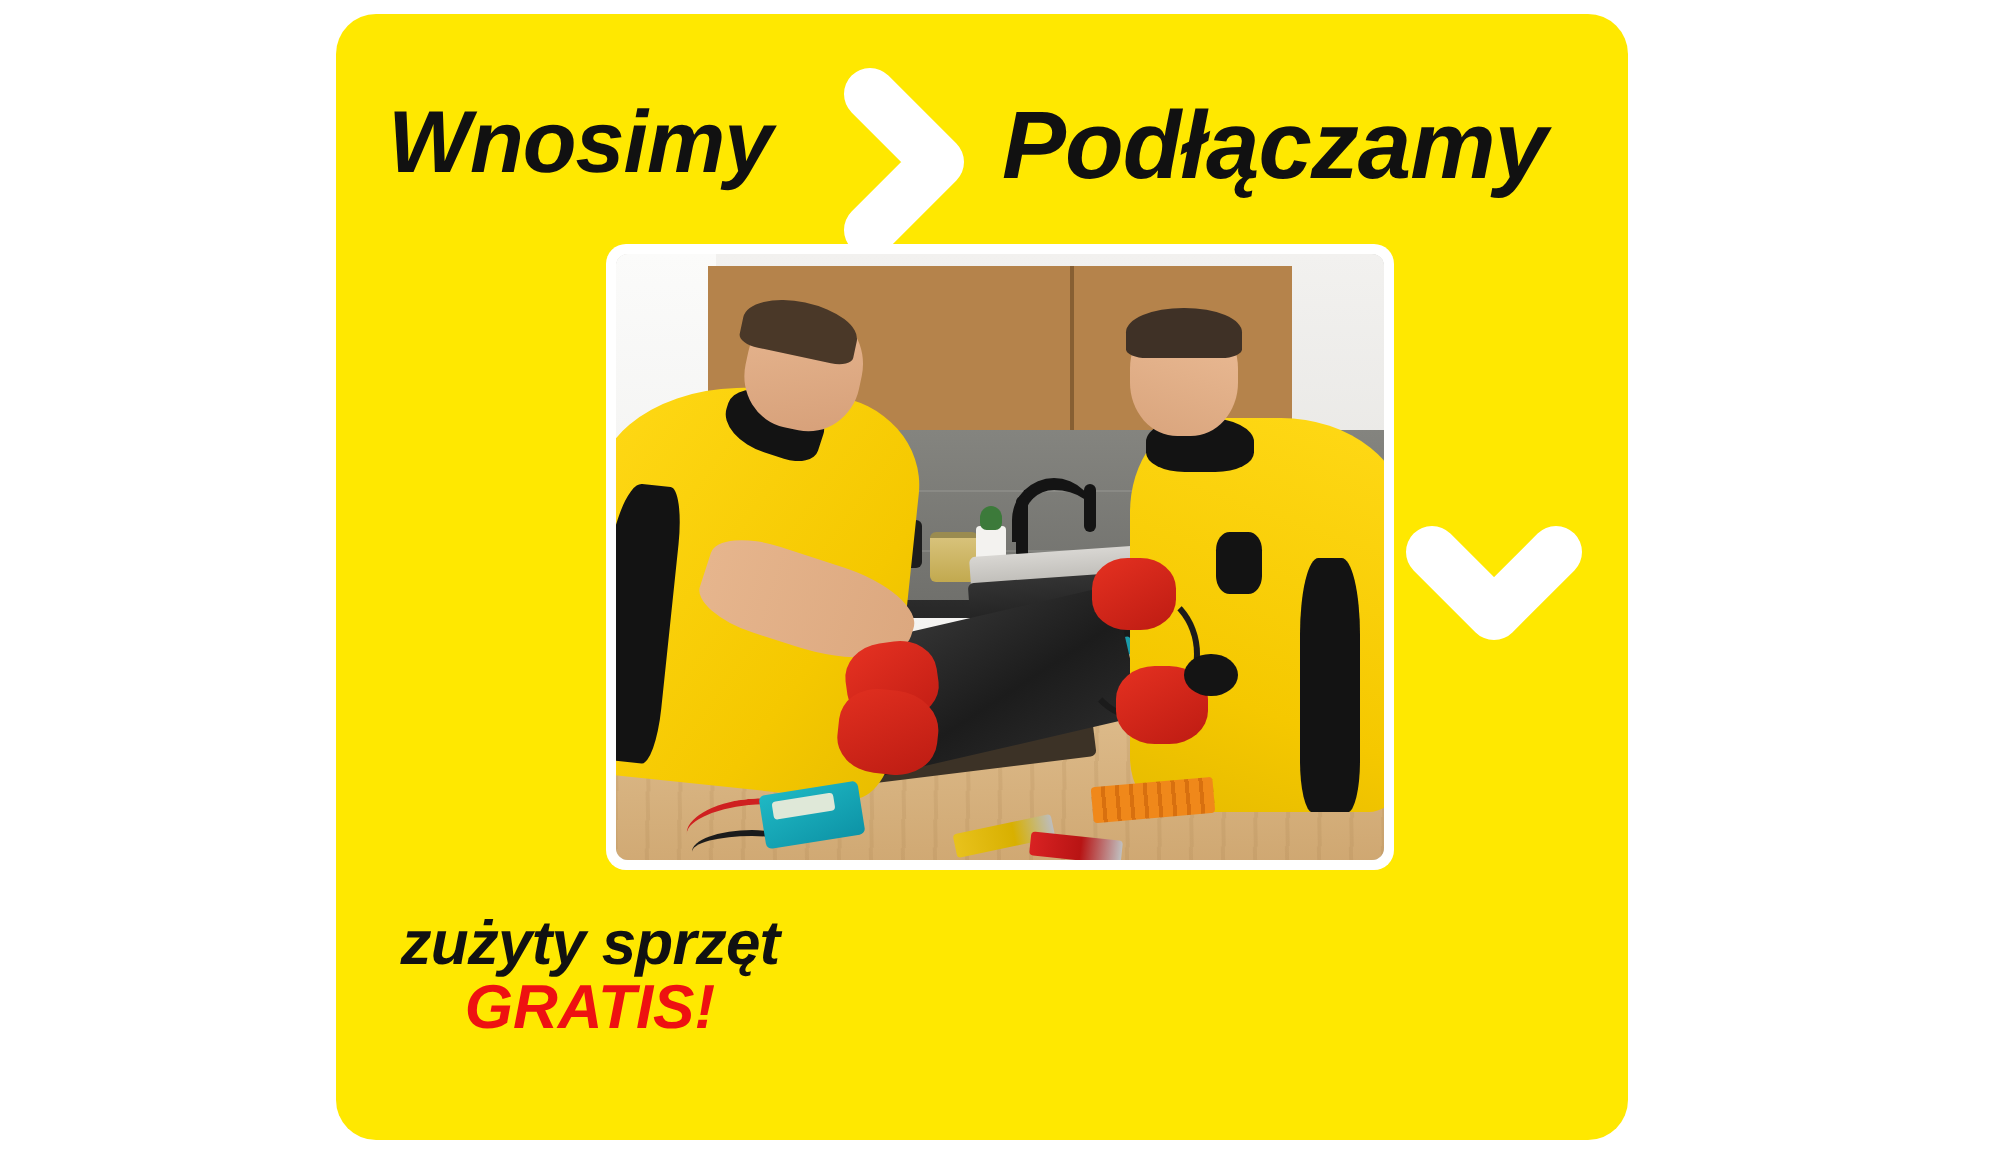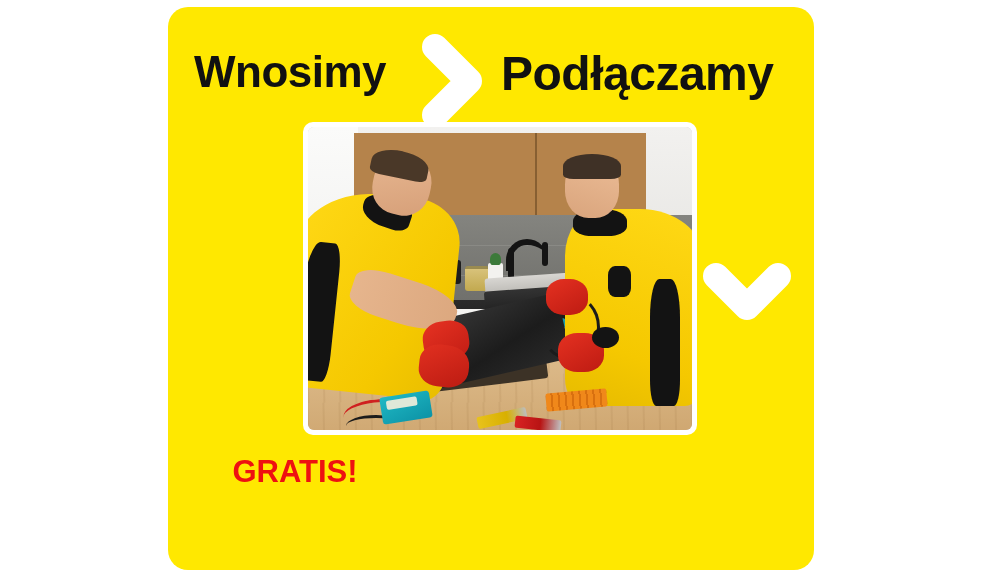--- a/index.html
+++ b/index.html
@@ -14,20 +14,21 @@
     overflow: hidden;
     font-family: "Liberation Sans", sans-serif;
     -webkit-font-smoothing: antialiased;
   }
 
   .stage {
     position: relative;
     width: 1000px;
     height: 581px;
     background: #ffffff;
+    font-style: italic;
   }
 
   
   .promo-card {
     position: absolute;
     left: 168px;
     top: 7px;
     width: 646px;
     height: 563px;
     background: #ffe800;
@@ -497,19 +498,20 @@
 
     <span class="chev chev-down-right">
       <svg width="90" height="64" viewBox="0 0 90 64" xmlns="http://www.w3.org/2000/svg">
         <path d="M14 16 L45 47 L76 16" fill="none" stroke="#ffffff" stroke-width="26" stroke-linecap="round" stroke-linejoin="round"></path>
       </svg>
     </span>
 
     <div class="row-bottom">
 
       <div class="odbieramy-block">
+        <div class="od-l2">zużyty sprzęt</div>
         <div class="od-l3">GRATIS!</div>
       </div>
 
     </div>
 
   </div>
 </div>
 
 </body></html>

